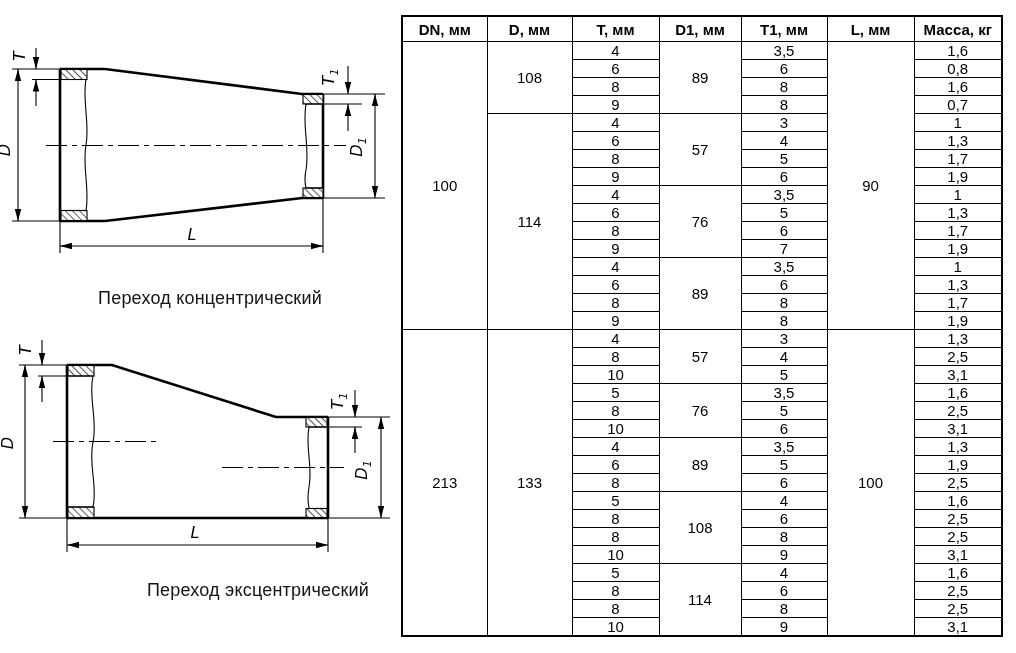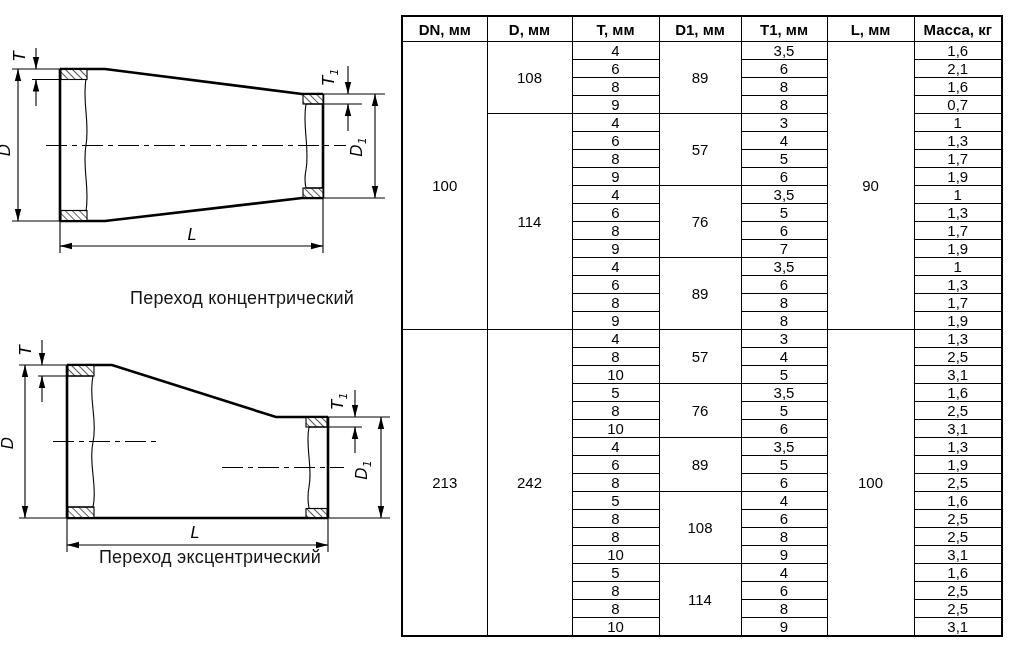--- a/index.html
+++ b/index.html
@@ -4,22 +4,22 @@
 <style>
   html,body { margin:0; padding:0; background:#fff; }
   body { width:1016px; height:653px; position:relative; overflow:hidden;
          font-family:"Liberation Sans", sans-serif; }
 
   .diagram-wrap { position:absolute; left:0; width:420px; }
   #diagram1 { top:26px; }
   #diagram2 { top:330px; }
   .caption { position:absolute; left:0; width:420px; text-align:center;
              font-size:18px; color:#151515; letter-spacing:0.2px; }
-  #caption1 { top:288px;padding-left:32px; }
-  #caption2 { top:547px; }
+  #caption1 { top:288px; }
+  #caption2 { top:580px;padding-left:48px; }
 
   svg .bold  { stroke:#000; stroke-width:2.6; fill:none; stroke-linejoin:miter; }
   svg .thin  { stroke:#000; stroke-width:1.1; fill:none; }
   svg .cl    { stroke:#000; stroke-width:1;   fill:none; stroke-dasharray:21 5 5 5; }
   svg .hbox  { fill:url(#hatch); stroke:#000; stroke-width:1.1; }
   svg .dim-text { font-family:"DejaVu Sans", sans-serif; font-style:italic;
                   font-size:16px; fill:#000; }
   svg .sub { font-size:11px; }
 
   .spec-table { position:absolute; left:401px; top:15px;
@@ -165,21 +165,21 @@
         <td rowspan="4">108</td>
         <td>4</td>
         <td rowspan="4">89</td>
         <td>3,5</td>
         <td rowspan="16">90</td>
         <td>1,6</td>
       </tr>
       <tr>
         <td>6</td>
         <td>6</td>
-        <td>2,1</td>
+        <td>0,8</td>
       </tr>
       <tr>
         <td>8</td>
         <td>8</td>
         <td>1,6</td>
       </tr>
       <tr>
         <td>9</td>
         <td>8</td>
         <td>0,7</td>
@@ -243,21 +243,21 @@
         <td>8</td>
         <td>1,7</td>
       </tr>
       <tr>
         <td>9</td>
         <td>8</td>
         <td>1,9</td>
       </tr>
       <tr>
         <td rowspan="17">213</td>
-        <td rowspan="17">242</td>
+        <td rowspan="17">133</td>
         <td>4</td>
         <td rowspan="3">57</td>
         <td>3</td>
         <td rowspan="17">100</td>
         <td>1,3</td>
       </tr>
       <tr>
         <td>8</td>
         <td>4</td>
         <td>2,5</td>

